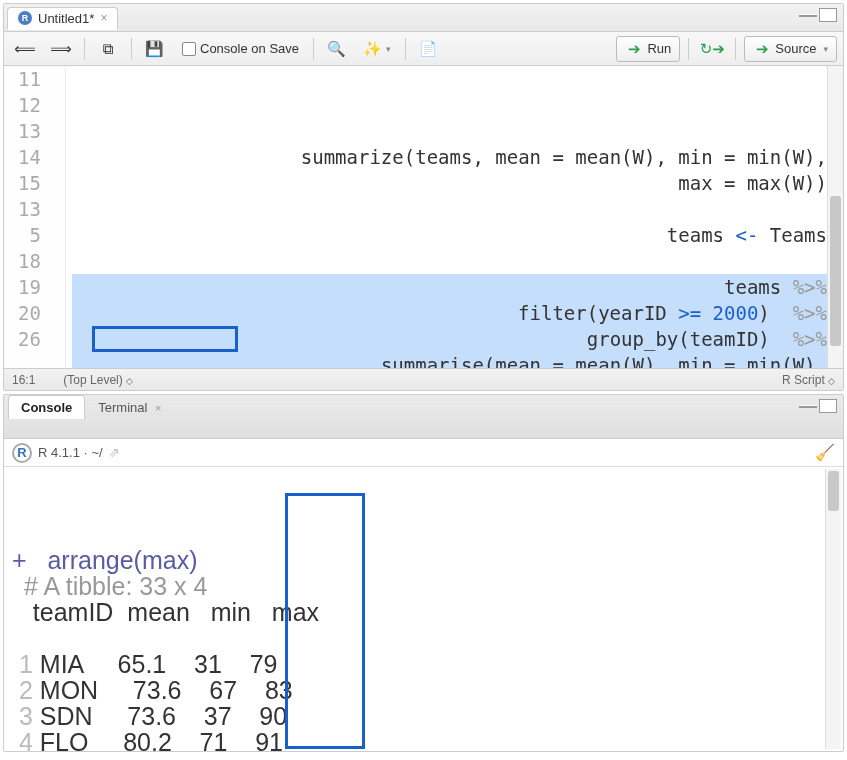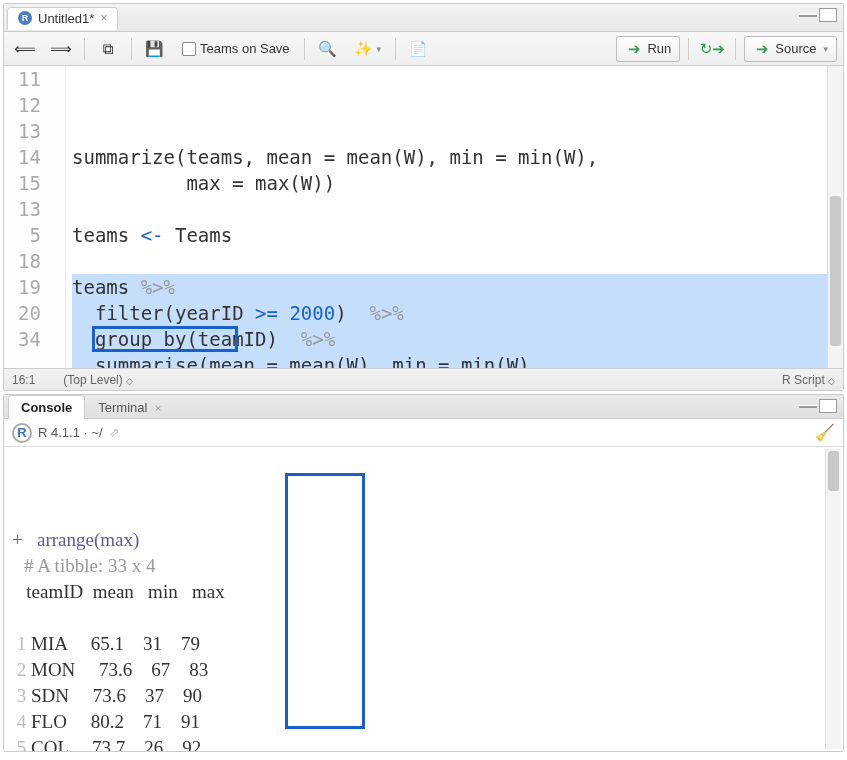--- a/index.html
+++ b/index.html
@@ -66,21 +66,21 @@
   .code-area {
     flex:1; display:flex; overflow:hidden;
     font-family: "Menlo","Consolas",monospace;
     font-size:19px; line-height:26px;
     position:relative;
   }
   .gutter {
     width:62px; text-align:right; padding-right:24px; color:#aaa;
     background:#fefefe; border-right:1px solid #eee;
   }
-  .code-body { flex:1; white-space:pre; position:relative; padding-left:6px; }
+  .code-body { flex:1; white-space:pre; position:relative; padding-left:6px;text-align:right; }
   .code-line { height:26px; }
   .hl { background:#c4defb; }
   .tok-num { color:#1a60cc;margin-top:25px; }
   .tok-kw { color:#1a60cc; }
   .tok-pipe { color:#999; }
   .box-highlight {
     position:absolute; border:3px solid #1a60cc;
     z-index:5; pointer-events:none;
   }
   .scrollbar-v {
@@ -92,21 +92,21 @@
     height:22px; background:linear-gradient(#f2f2f2,#e9e9e9);
     border-top:1px solid #ccc; display:flex; align-items:center;
     font-size:12px; color:#666; padding:0 8px;
   }
   .status-strip .scope { margin-left:28px; }
   .status-strip .right { margin-left:auto; }
 
   
   .console-pane { height:358px; display:flex; flex-direction:column; }
   .console-tabs {
-    display:flex; align-items:flex-start; height:24px;
+    display:flex; align-items:flex-start; height:44px;
     background:linear-gradient(#eaeaea,#e0e0e0);
     border-bottom:1px solid #ccc; position:relative;
     padding-left:4px; gap:0;
   }
   .ctab {
     padding:4px 12px; font-size:13px; color:#555;
     border:1px solid transparent; border-bottom:none;
     cursor:pointer; position:relative;
   }
   .ctab.active {
@@ -122,22 +122,22 @@
   .r-logo {
     width:20px; height:20px; border-radius:50%;
     border:2px solid #a9a9a9;
     display:flex; align-items:center; justify-content:center;
     color:#3a72c2; font-weight:bold; font-size:13px;
     background:#fff;
   }
   .broom { margin-left:auto; color:#c98b3d; font-size:16px; }
   .console-body {
     flex:1; overflow:hidden;
-    font-family:Liberation Serif, serif;
-    font-size:19px; line-height:26px;
+    font-family:Liberation Sans, sans-serif;
+    font-size:25px; line-height:26px;
     padding:2px 2px 2px 8px;
     position:relative;
     display:flex;
     gap:23px;
   }
   .console-text { flex:1; white-space:pre; position:relative; }
   .c-dim { color:#999;margin-left:12px; }
   .c-it { color:#999; font-style:italic; }
   .c-code { color:#5b5ba5; }
   .c-row { height:26px; }
@@ -170,21 +170,21 @@
     <div class="tb-sep"></div>
     <div class="tb-btn">
         <span class="tb-ico">⧉</span>
       </div>
     <div class="tb-sep"></div>
     <div class="tb-btn">
         <span class="tb-ico" style="color:#3a72c2">💾</span>
       </div>
     <div class="tb-btn">
       <span class="tb-checkbox"></span>
-      <span>Teams on Save</span>
+      <span>Console on Save</span>
     </div>
     <div class="tb-sep"></div>
     <div class="tb-btn">
         <span class="tb-ico">🔍</span>
       </div>
     <div class="tb-btn">
         <span class="tb-ico">✨</span>
         <span style="font-size:9px;color:#888">▾</span>
       </div>
     <div class="tb-sep"></div>
@@ -213,21 +213,21 @@
         <div class="code-line">11</div>
         <div class="code-line">12</div>
         <div class="code-line">13</div>
         <div class="code-line">14</div>
         <div class="code-line">15</div>
         <div class="code-line">13</div>
         <div class="code-line">5</div>
         <div class="code-line">18</div>
         <div class="code-line">19</div>
         <div class="code-line">20</div>
-        <div class="code-line">34</div>
+        <div class="code-line">26</div>
       </div>
     <div class="code-body" id="code-body">
       <div class="box-highlight" style="left:26px; top:260px; width:146px; height:26px;"></div>
     <div class="code-line"><span>summarize(teams, mean = mean(W), min = min(W),</span></div><div class="code-line"><span>          max = max(W))</span></div><div class="code-line"><span></span></div><div class="code-line"><span>teams </span><span class="tok-kw">&lt;-</span><span> Teams</span></div><div class="code-line"><span></span></div><div class="code-line hl"><span>teams </span><span class="tok-pipe">%&gt;%</span></div><div class="code-line hl"><span>  filter(yearID </span><span class="tok-kw">&gt;=</span><span> </span><span class="tok-num">2000</span><span>)  </span><span class="tok-pipe">%&gt;%</span></div><div class="code-line hl"><span>  group_by(teamID)  </span><span class="tok-pipe">%&gt;%</span></div><div class="code-line hl"><span>  summarise(mean = mean(W), min = min(W),</span></div></div>
     <div class="scrollbar-v">
       <div class="scroll-thumb" style="top:130px; height:150px;"></div>
     </div>
   </div>
 
   <div class="status-strip">

